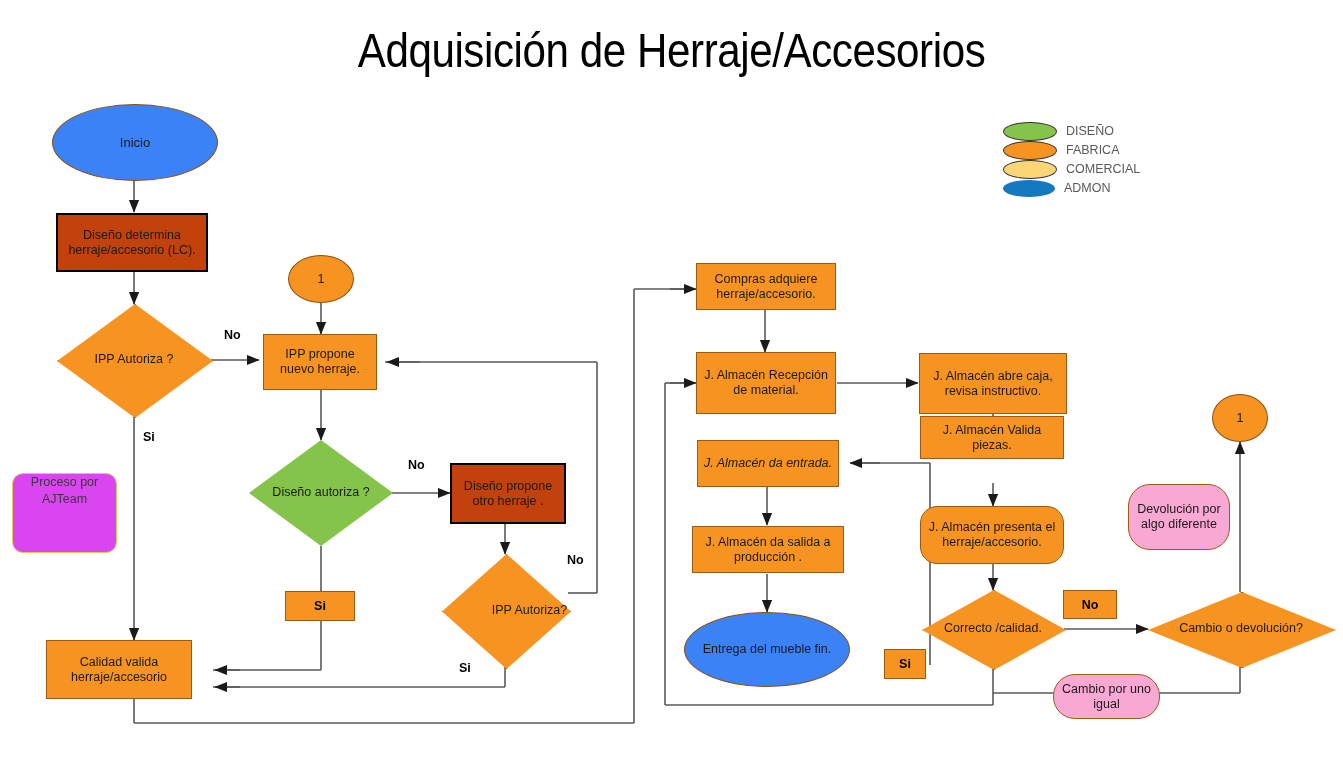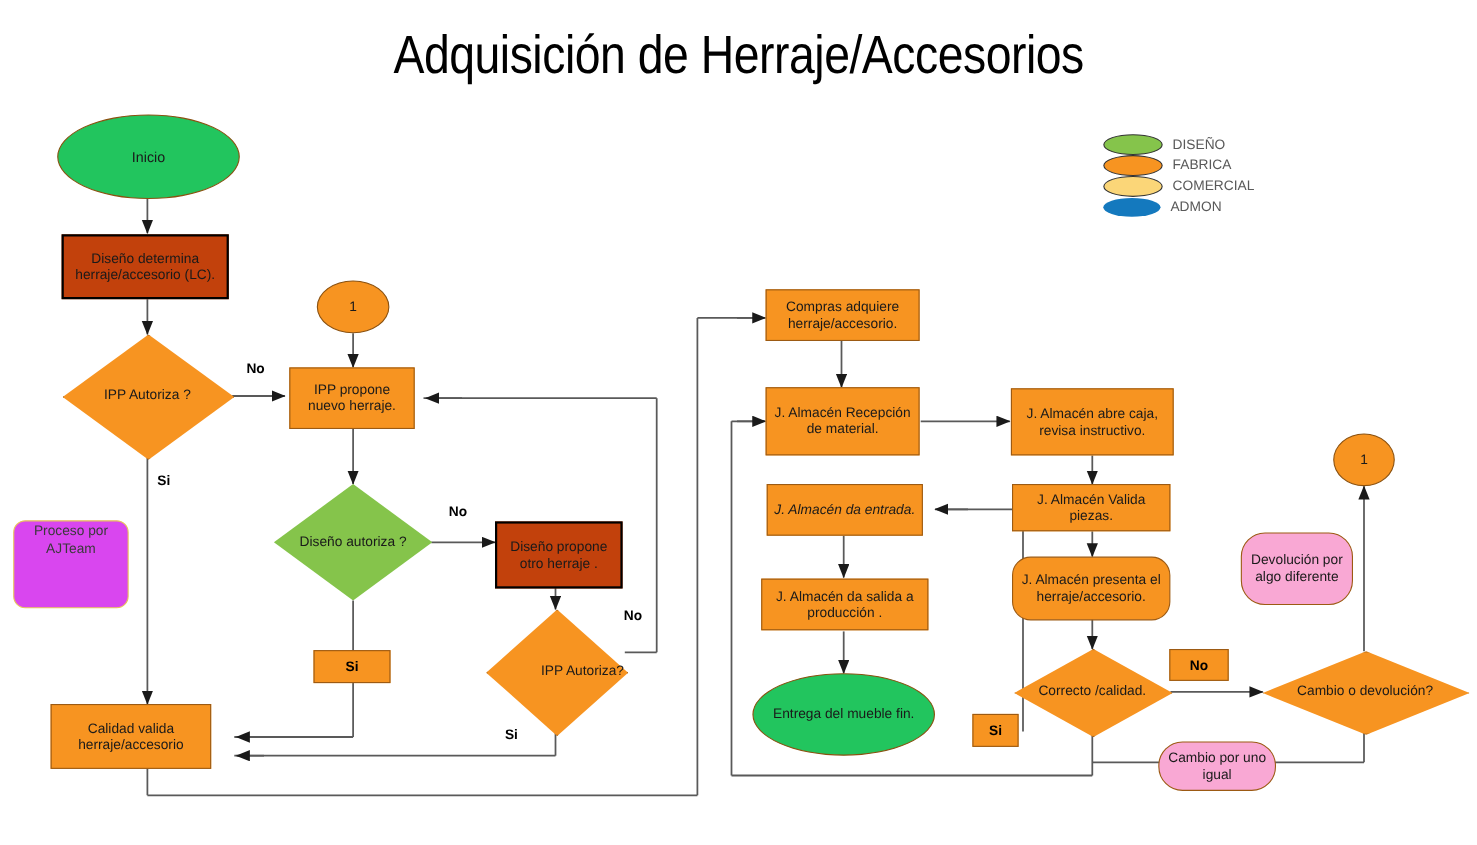--- a/index.html
+++ b/index.html
@@ -6,21 +6,21 @@
   body{
     font-family:"Liberation Sans","DejaVu Sans",sans-serif;
     width:1343px;height:768px;overflow:hidden;position:relative;
   }
   #canvas{position:absolute;left:0;top:0;width:1343px;height:768px;}
   .node{position:absolute;box-sizing:border-box;display:flex;align-items:center;
         justify-content:center;text-align:center;color:#1a1a1a;line-height:1.18;}
   .rect{border:2px solid #000;}
   .rect-orange{background:#F79421;border:1px solid #9C5A13;}
   .rect-green{background:#c2410c;border:2px solid #000;}
-  .ellipse{background:#22c55e;border:1px solid #8a5110;border-radius:50%;}
+  .ellipse{background:#3b82f6;border:1px solid #8a5110;border-radius:50%;}
   .circle{background:#F79421;border:1px solid #8a5110;border-radius:50%;}
   .diamond-wrap{position:absolute;}
   .diamond-shape{position:absolute;left:0;top:0;width:100%;height:100%;
       background:#F79421;border:1px solid #9C5A13;
       clip-path:polygon(50% 0%,100% 50%,50% 100%,0% 50%);}
   .diamond-green .diamond-shape{background:#85C44B;border:none;}
   .diamond-label{position:absolute;left:0;top:0;width:100%;height:100%;
       display:flex;align-items:center;justify-content:center;text-align:center;
       color:#1a1a1a;line-height:1.25;}
   .tag{position:absolute;background:#F79421;border:1px solid #9C5A13;
@@ -176,21 +176,21 @@
 
   <div class="node rect-orange" style="left:263px;top:334px;width:114px;height:56px;font-size:12.5px;padding:2px 4px;">
     <span>IPP propone nuevo herraje.</span>
   </div>
 
   <div class="diamond-wrap diamond-green" style="left:249px;top:440px;width:144px;height:106px;">
     <div class="diamond-shape"></div>
     <div class="diamond-label" style="font-size:12.5px;">Diseño autoriza ?</div>
   </div>
 
-  <div class="node rect rect-green" style="left:450px;top:463px;width:116px;height:61px;font-size:12.5px;padding:2px 4px;margin-top:11px;">
+  <div class="node rect rect-green" style="left:450px;top:463px;width:116px;height:61px;font-size:12.5px;padding:2px 4px;">
     <span>Diseño propone otro herraje .</span>
   </div>
 
   <div class="diamond-wrap" style="left:442px;top:554px;width:127px;height:113px;">
     <div class="diamond-shape"></div>
     <div class="diamond-label" style="font-size:12.5px;padding:0 24px;">IPP Autoriza?</div>
   </div>
 
   <div class="node rect-orange" style="left:46px;top:640px;width:146px;height:59px;font-size:12.5px;padding:2px 4px;">
     <span>Calidad valida herraje/accesorio</span>
@@ -224,21 +224,21 @@
   </div>
 
   <div class="node rect-orange" style="left:696px;top:352px;width:140px;height:62px;font-size:12.5px;padding:2px 4px;">
     <span>J. Almacén Recepción de material.</span>
   </div>
 
   <div class="node rect-orange" style="left:919px;top:353px;width:148px;height:61px;font-size:12.5px;padding:2px 4px;">
     <span>J. Almacén abre caja, revisa instructivo.</span>
   </div>
 
-  <div class="node rect-orange" style="left:920px;top:440px;width:144px;height:43px;font-size:12.5px;padding:2px 4px;">
+  <div class="node rect-orange" style="left:920px;top:416px;width:144px;height:43px;font-size:12.5px;padding:2px 4px;">
     <span>J. Almacén Valida piezas.</span>
   </div>
 
   <div class="node rect-orange" style="left:920px;top:506px;width:144px;height:58px;font-size:12.5px;padding:2px 4px;border-radius:17px;">
     <span>J. Almacén presenta el herraje/accesorio.</span>
   </div>
 
   <div class="diamond-wrap" style="left:922px;top:590px;width:142px;height:78px;">
     <div class="diamond-shape"></div>
     <div class="diamond-label" style="font-size:12.5px;">Correcto /calidad.</div>

